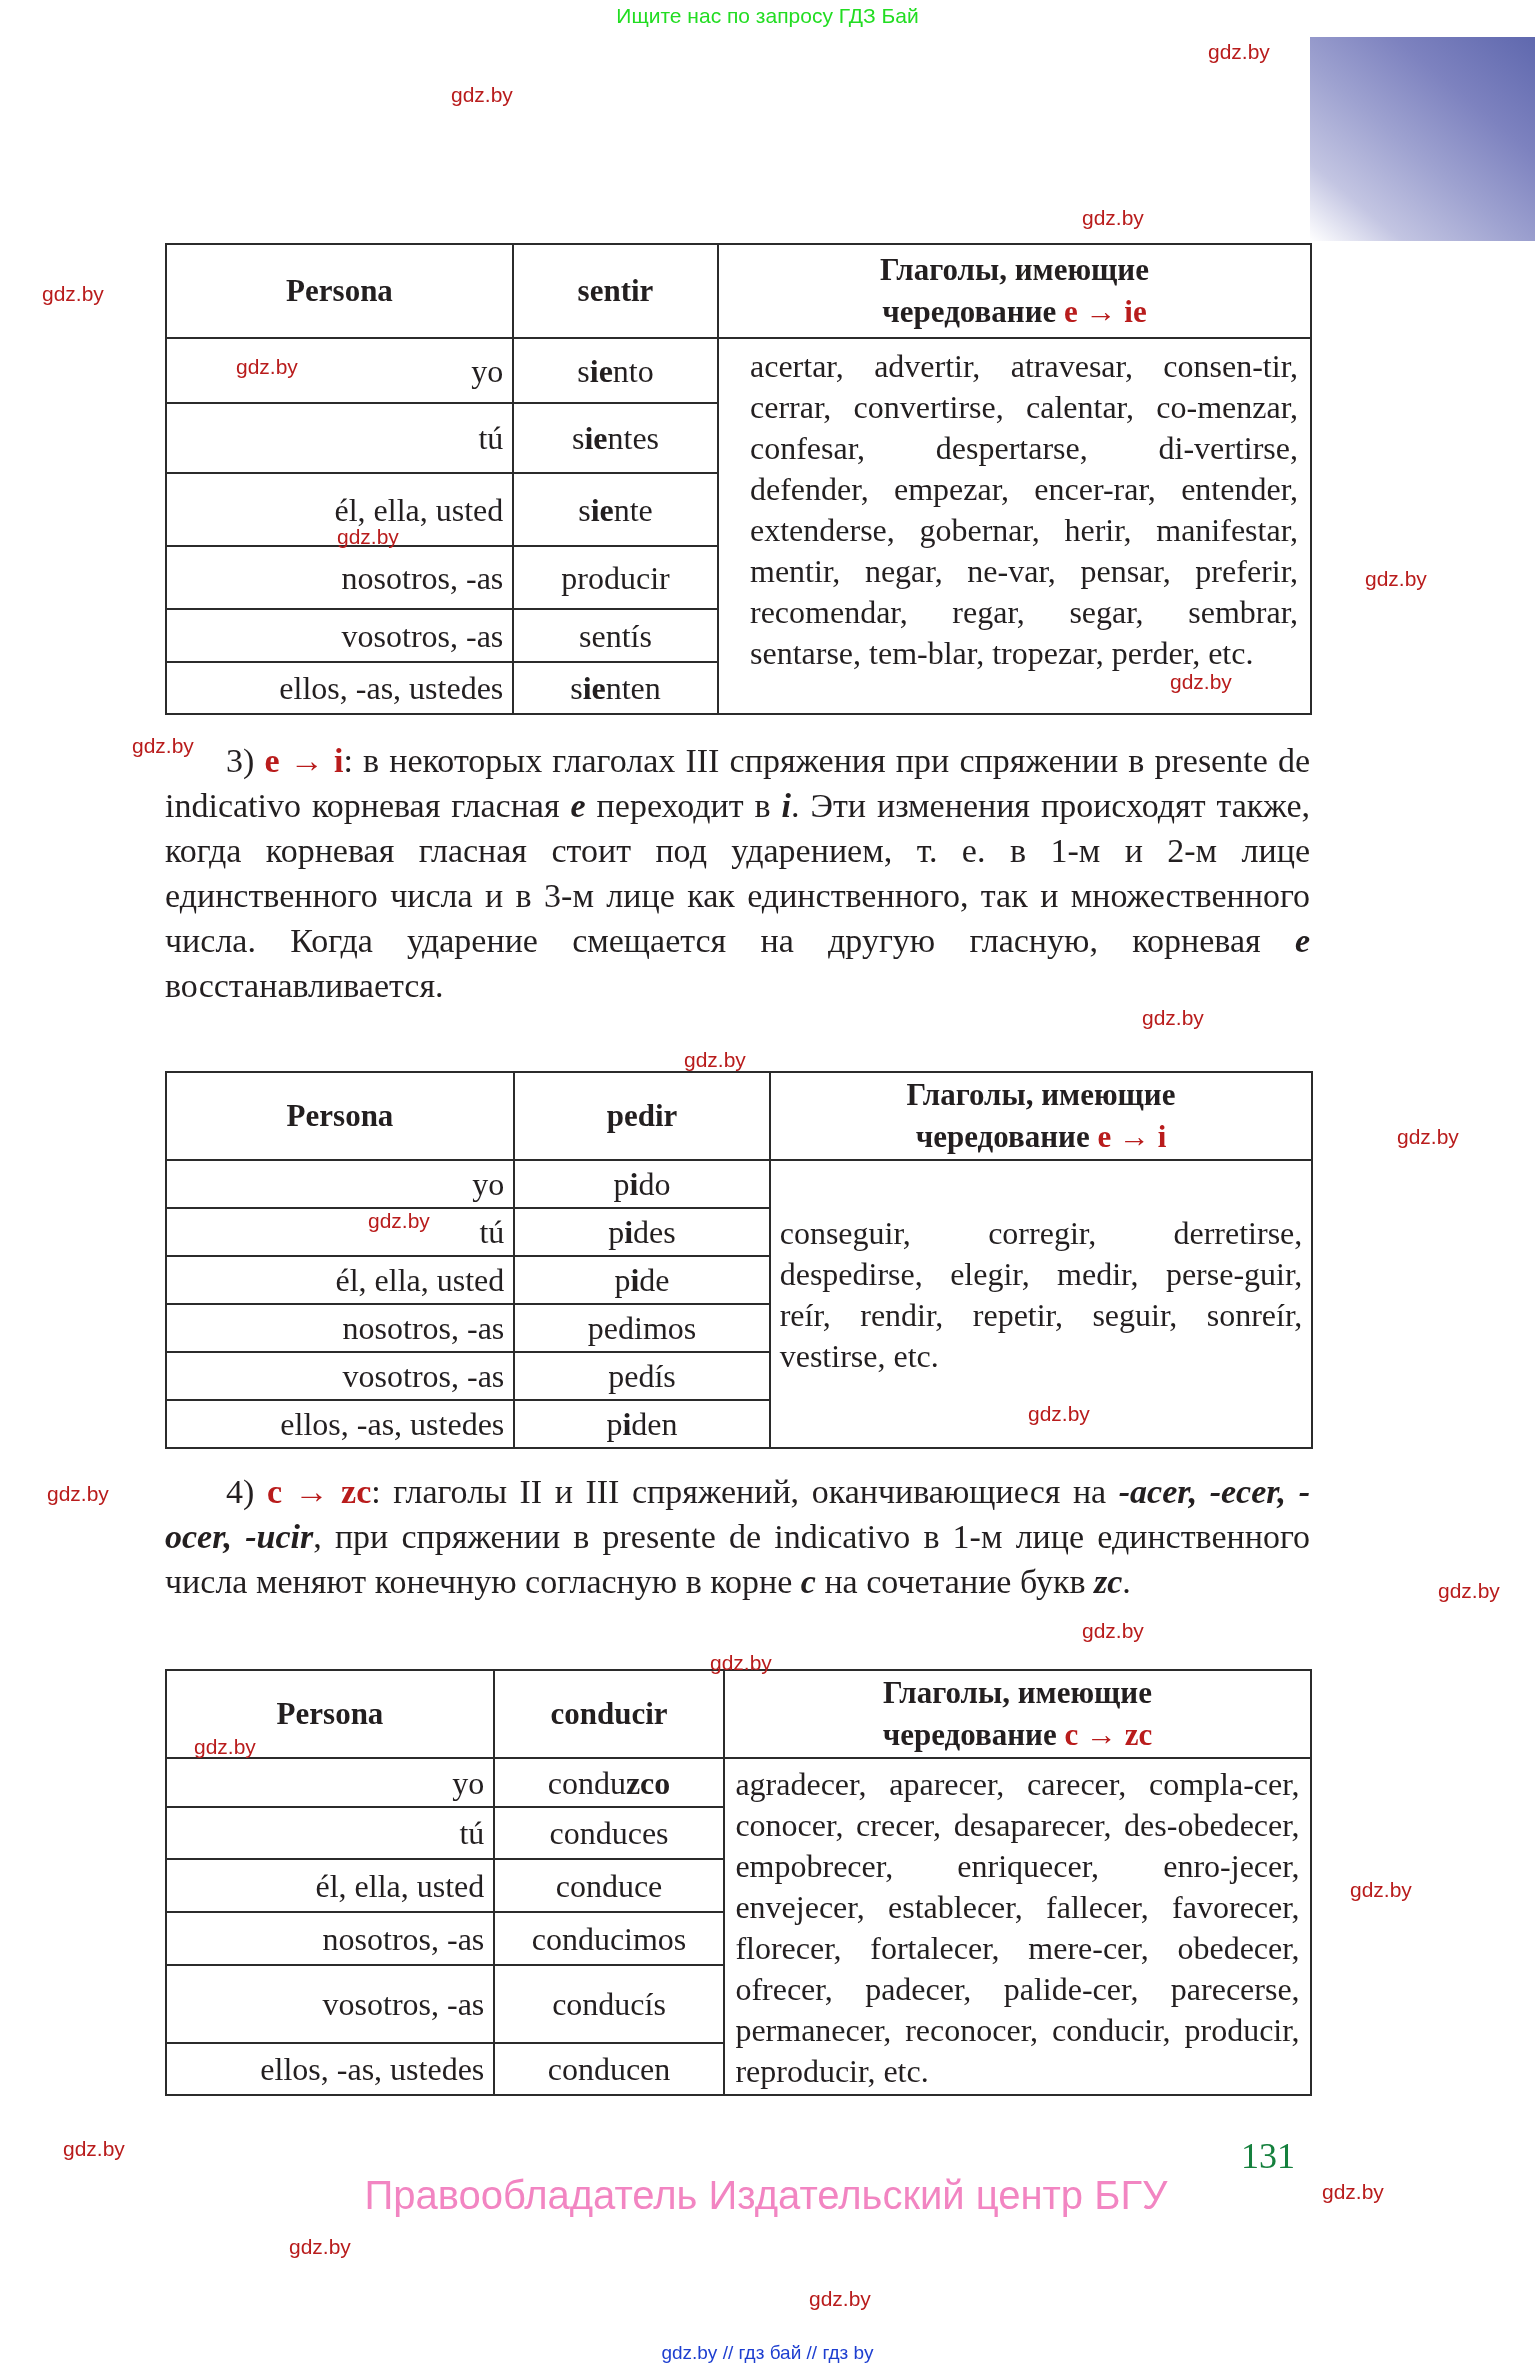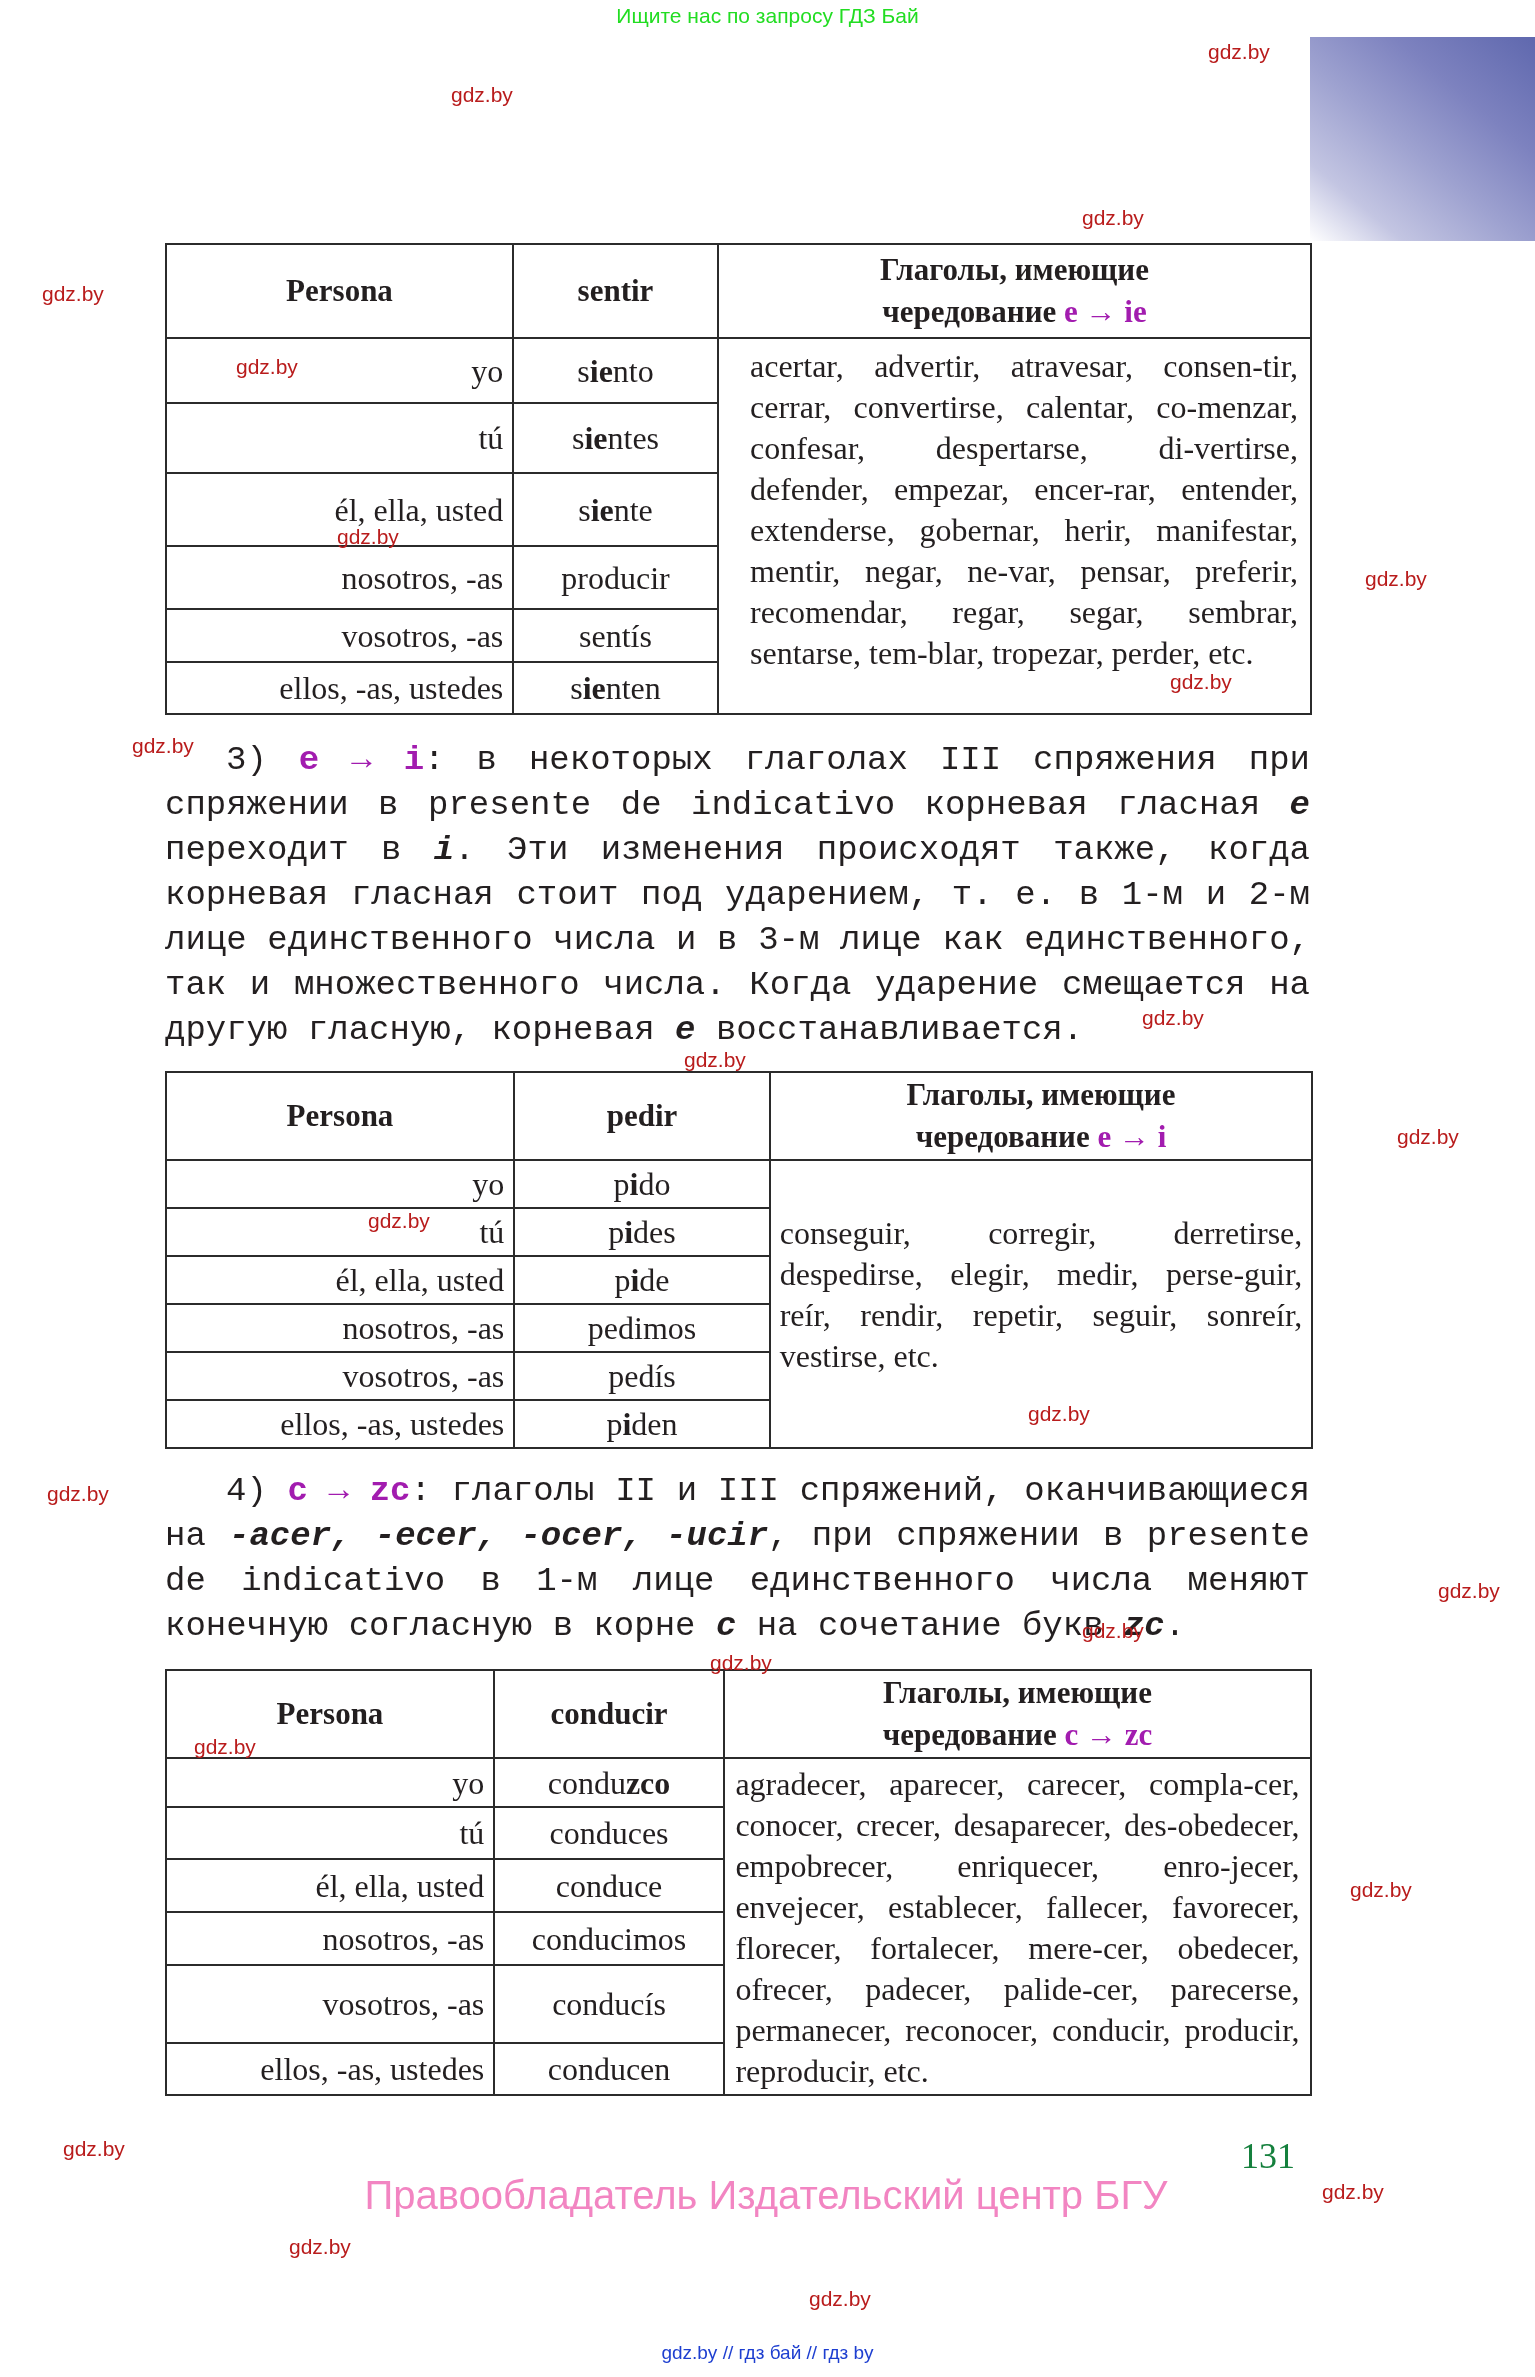--- a/index.html
+++ b/index.html
@@ -10,23 +10,23 @@
                   font-family: "Liberation Sans", sans-serif; font-size: 21px; color: #22dd22; }
     .corner-block { position: absolute; left: 1310px; top: 37px; width: 225px; height: 204px;
                     background: linear-gradient(40deg, #ffffff 0%, #c3c5e2 20%, #9ea2d0 45%, #7d82bf 70%, #5f68ae 100%); }
     table.conj { position: absolute; border-collapse: collapse; font-family: "Liberation Serif", "DejaVu Serif", serif;
                  font-size: 32px; color: #231f20; table-layout: fixed; }
     table.conj td, table.conj th { border: 2.6px solid #2b2b2b; padding: 0 8.7px; line-height: 1.0; }
     table.conj th { font-weight: bold; text-align: center; font-size: 31px; line-height: 1.35; }
     table.conj td.persona { text-align: right; padding-left: 10.4px; }
     table.conj td.form { text-align: center; }
     table.conj td.verbs { text-align: justify; vertical-align: top; font-size: 32px; line-height: 41px; padding: 7px 12px 3.5px 31px; font-family: Liberation Serif, serif; }
-    .red { color: #a21caf; }
+    .red { color: #b91c1c; }
     b.stem { font-weight: bold; }
-    .para { position: absolute; left: 165px; width: 1145px; font-family: Liberation Mono, monospace;
+    .para { position: absolute; left: 165px; width: 1145px; font-family: Liberation Serif, serif;
             font-size: 34px; line-height: 45px; text-align: justify; color: #231f20; }
     .para .num { font-weight: normal; }
     .para i { font-style: italic; font-weight: bold; }
     .page-num { position: absolute; left: 1241px; top: 2135px; font-family: "Liberation Serif", serif; font-size: 36px; color: #15803d; }
     .copyright { position: absolute; left: 0; width: 1532px; top: 2173px; text-align: center; font-family: "Liberation Sans", sans-serif;
                  font-size: 40px; color: #f285c2; }
     .footer-links { position: absolute; left: 0; width: 1535px; top: 2342px; text-align: center; font-family: "Liberation Sans", sans-serif;
                     font-size: 19px; color: #1e3fd0; }
   </style>
 </head>

